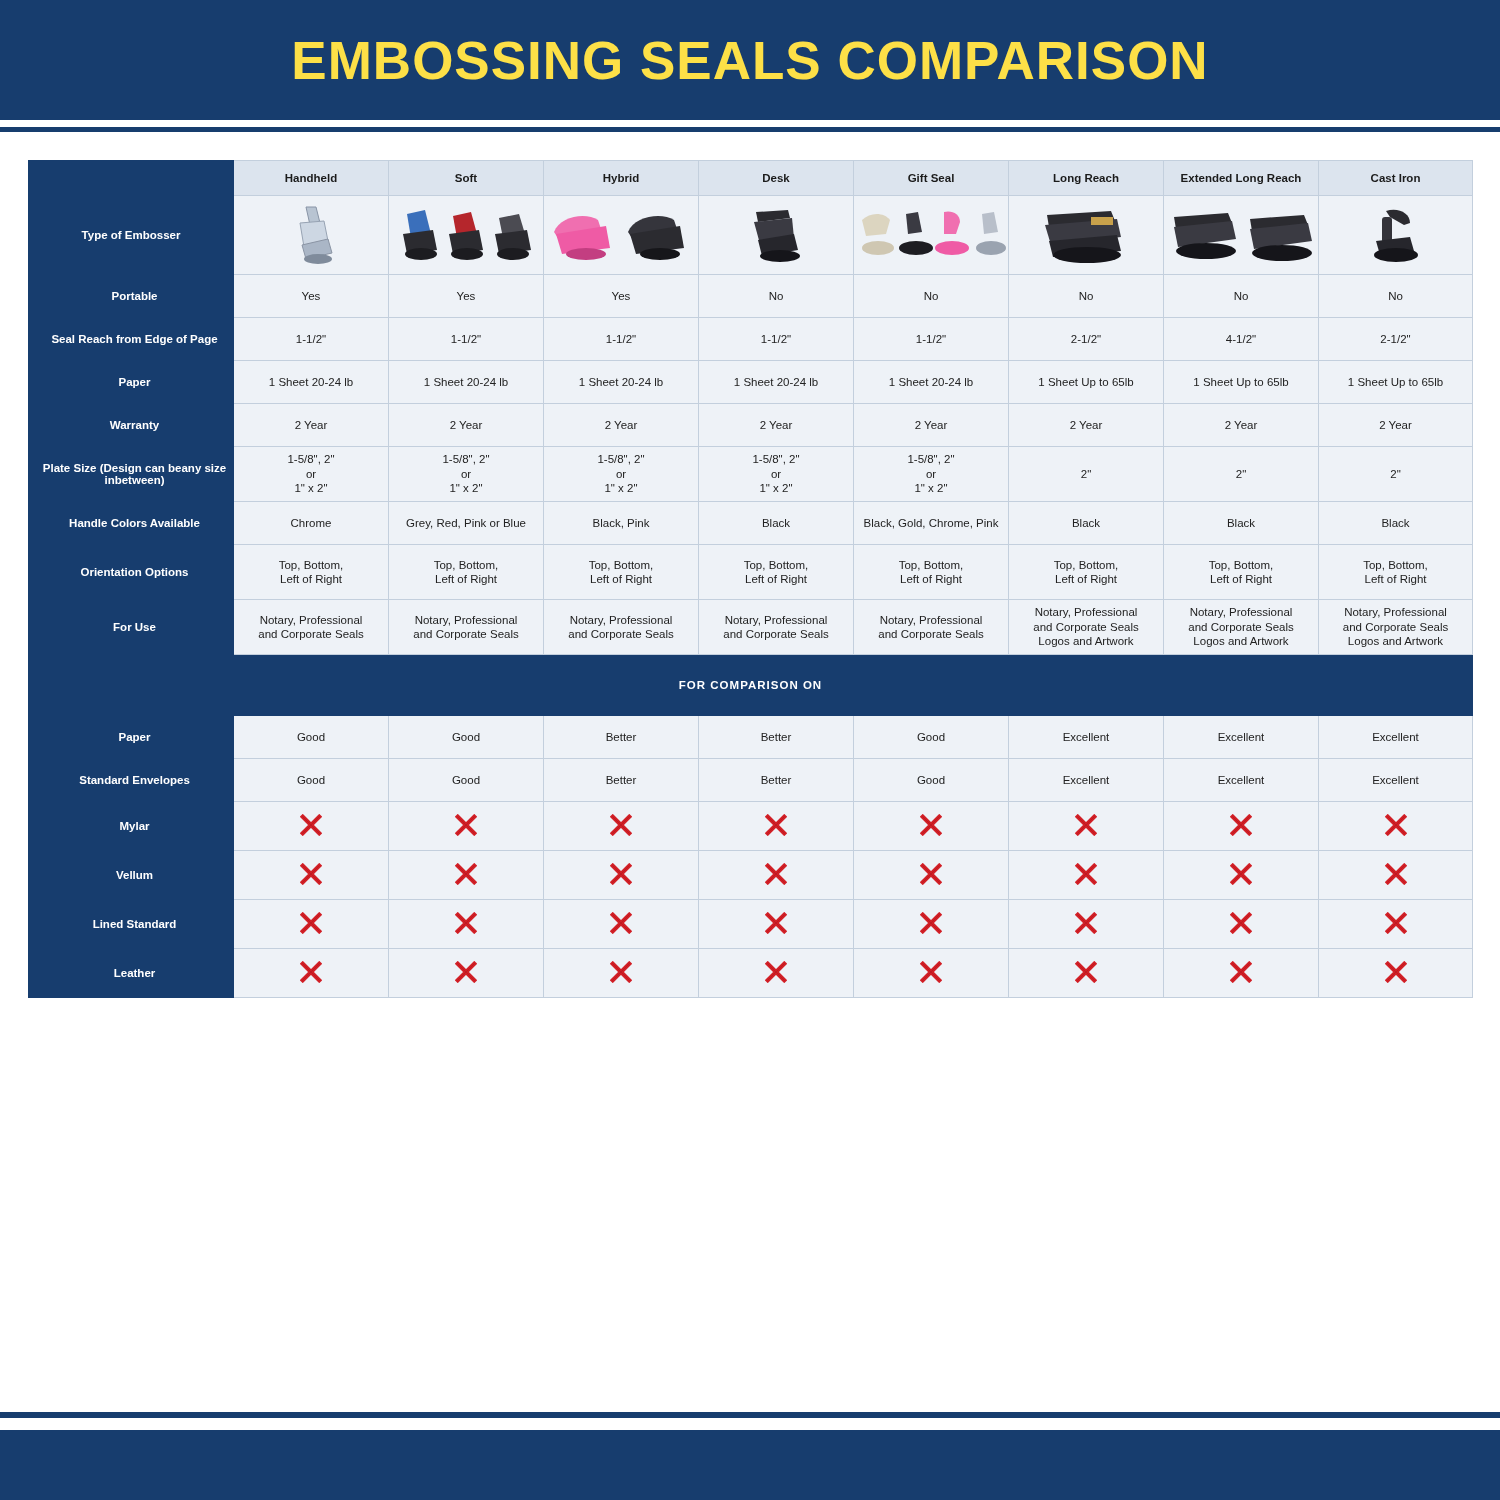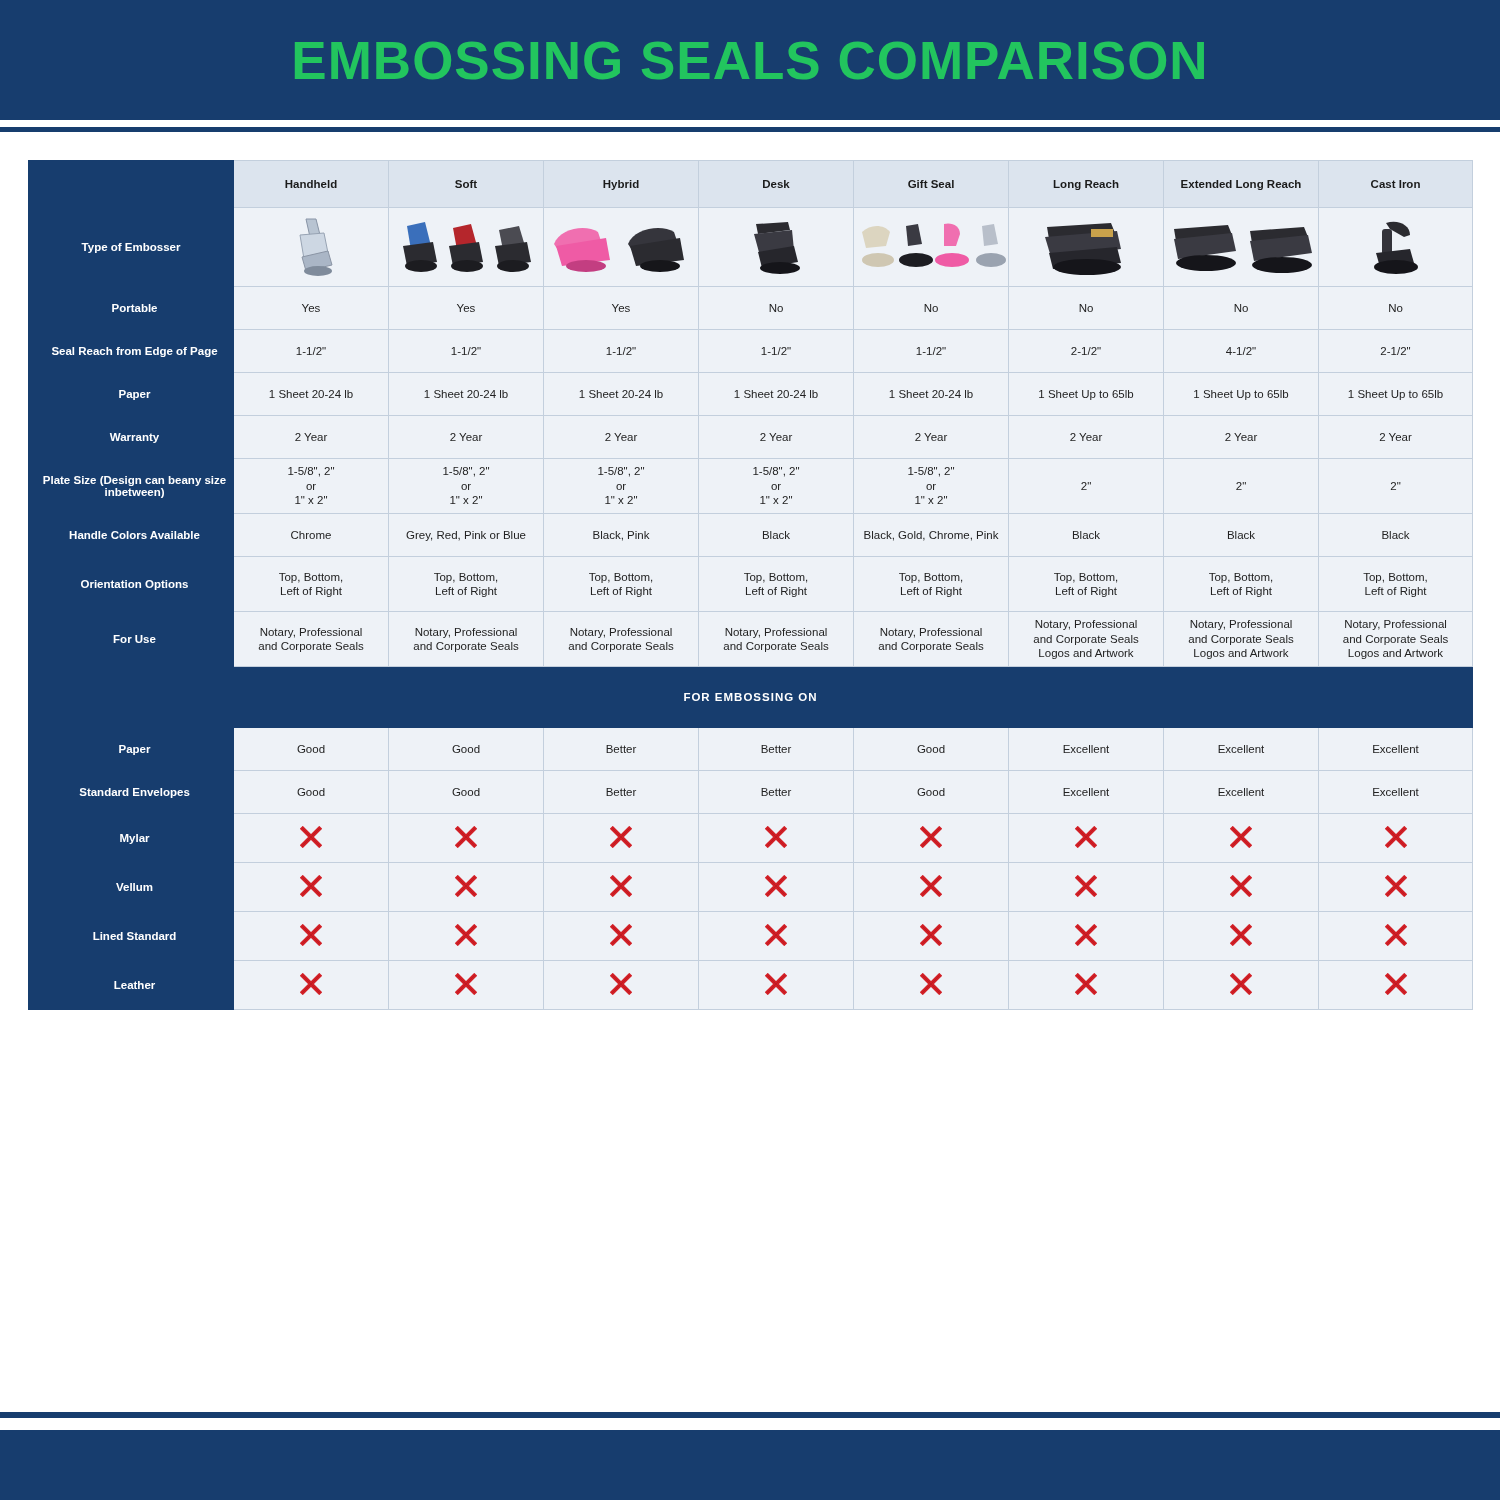--- a/index.html
+++ b/index.html
@@ -18,21 +18,21 @@
   }
   
   .header-band {
     background: #173d6e;
     height: 120px;
     display: flex;
     align-items: center;
     justify-content: center;
   }
   .header-title {
-    color: #22c55e;
+    color: #fde047;
     font-size: 53px;
     letter-spacing: 1px;
     font-weight: bold;
     text-align: center;
     line-height: 1;
   }
   .header-rule {
     height: 7px;
     background: #ffffff;
   }
@@ -78,21 +78,21 @@
     padding-left: 10px !important;
     border: 1px solid #173d6e !important;
     width: 205px;
   }
   .colhead {
     background: #dce4ee !important;
     color: #1b1b1b !important;
     font-weight: bold;
     font-size: 12.5px;
     height: 26px;
-    padding: 10px 2px !important;
+    padding: 4px 2px !important;
   }
   .corner {
     background: #173d6e !important;
     border: 1px solid #173d6e !important;
   }
   .imgrow td {
     height: 78px;
     padding: 0 !important;
   }
   .banner {
@@ -342,21 +342,21 @@
             <td class="cell-multi">Notary, Professional<br>and Corporate Seals</td>
             <td class="cell-multi">Notary, Professional<br>and Corporate Seals</td>
             <td class="cell-multi">Notary, Professional<br>and Corporate Seals</td>
             <td class="cell-multi">Notary, Professional<br>and Corporate Seals</td>
             <td class="cell-multi">Notary, Professional<br>and Corporate Seals</td>
             <td class="cell-multi">Notary, Professional<br>and Corporate Seals<br>Logos and Artwork</td>
             <td class="cell-multi">Notary, Professional<br>and Corporate Seals<br>Logos and Artwork</td>
             <td class="cell-multi">Notary, Professional<br>and Corporate Seals<br>Logos and Artwork</td>
           </tr>
           <tr>
-            <td class="banner" colspan="9">FOR EMBOSSING ON</td>
+            <td class="banner" colspan="9">FOR COMPARISON ON</td>
           </tr>
           <tr class="r-normal">
             <td class="rowlabel">Paper</td>
             <td>Good</td>
             <td>Good</td>
             <td>Better</td>
             <td>Better</td>
             <td>Good</td>
             <td>Excellent</td>
             <td>Excellent</td>

